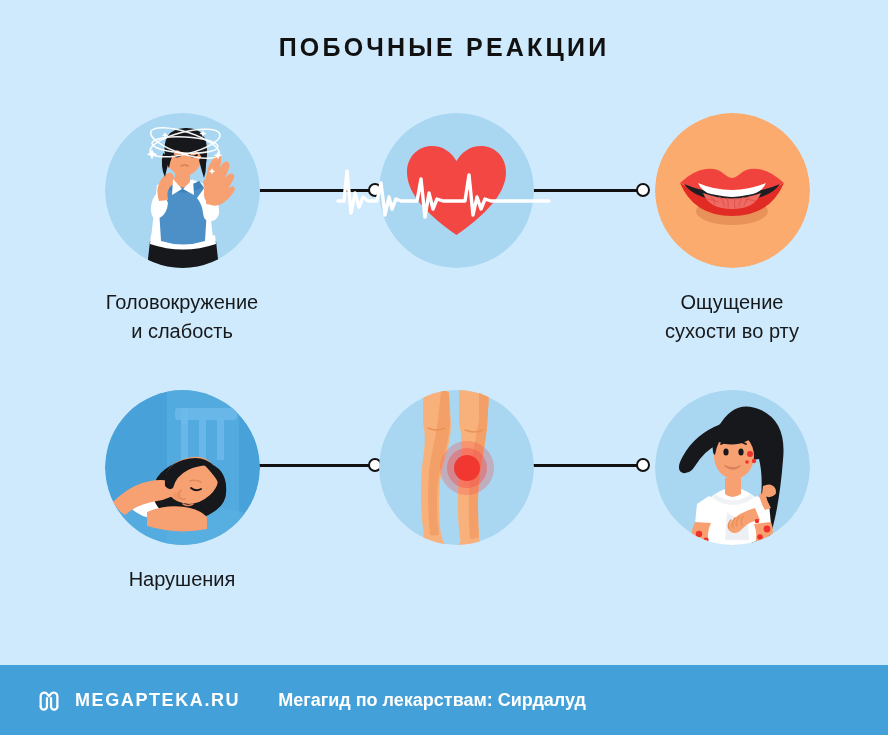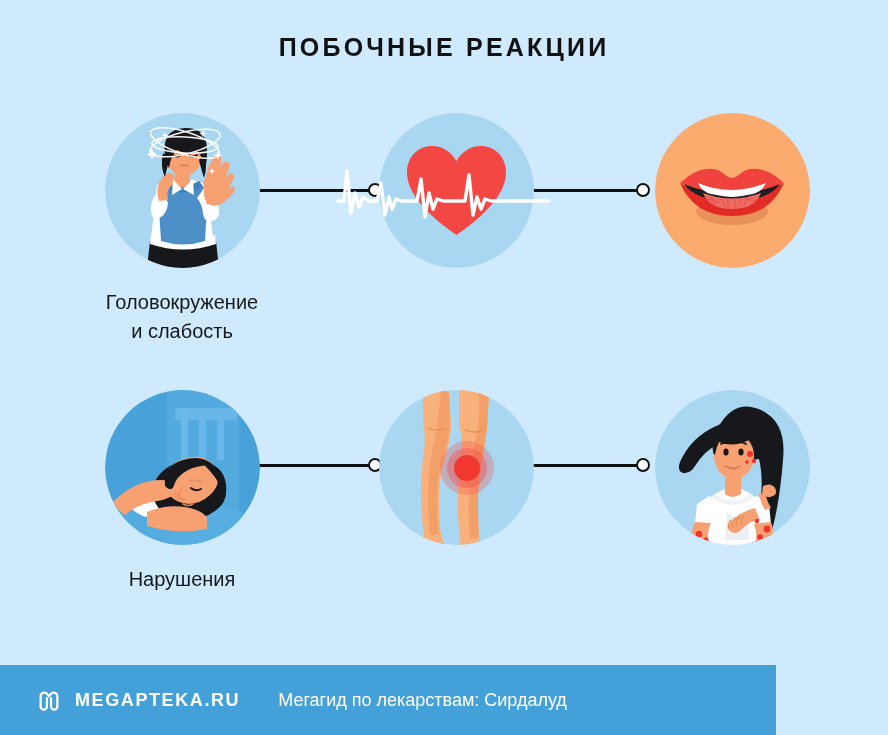--- a/index.html
+++ b/index.html
@@ -115,21 +115,21 @@
   #conn-r1-a { left: 230px; width: 152px; top: 182px; }
   #conn-r1-b { left: 508px; width: 142px; top: 182px; }
   #conn-r2-a { left: 230px; width: 152px; top: 457px; }
   #conn-r2-b { left: 508px; width: 142px; top: 457px; }
 
   
   .footer {
     position: absolute;
     left: 0;
     bottom: 0;
-    width: 776px;
+    width: 888px;
     height: 70px;
     background: #44a0d8;
     display: flex;
     align-items: center;
     margin-top: 20px;
   }
   .footer-logo {
     margin-left: 36px;
     display: flex;
     align-items: center;
@@ -143,21 +143,21 @@
     margin-left: 13px;
     color: #ffffff;
     font-size: 18px;
     font-weight: bold;
     letter-spacing: 1.6px;
   }
   .footer-caption {
     margin-left: 38px;
     color: #ffffff;
     font-size: 18px;
-    font-weight: normal;
+    font-weight: bold;
   }
 
   svg { display: block; }
 </style>
 </head>
 <body>
 
 <div class="page">
 
   <div class="title">Побочные реакции</div>
@@ -283,20 +283,22 @@
               <path d="M72 85 q2 5 1 10"></path>
               <path d="M80 85 q-1 5 0 10"></path>
               <path d="M88 84 q-4 5 -4 10"></path>
               <path d="M95 83 q-5 5 -6 10"></path>
               <path d="M52 86 q7 1 12 3"></path>
               <path d="M90 86 q7 1 11 2"></path>
             </g>
           </svg>
         </div>
       </div>
+      <div class="label">Ощущение
+сухости во рту</div>
     </div>
 
     <div class="item col0 row1">
       <div class="circle-wrap">
         <div class="circle">
           <svg viewBox="0 0 155 155" width="155" height="155">
             <circle cx="77.5" cy="77.5" r="77.5" fill="#48a2d9"></circle>
 
             <rect x="62" y="0" width="72" height="155" fill="#5bb0e2" opacity="0.55"></rect>
 

